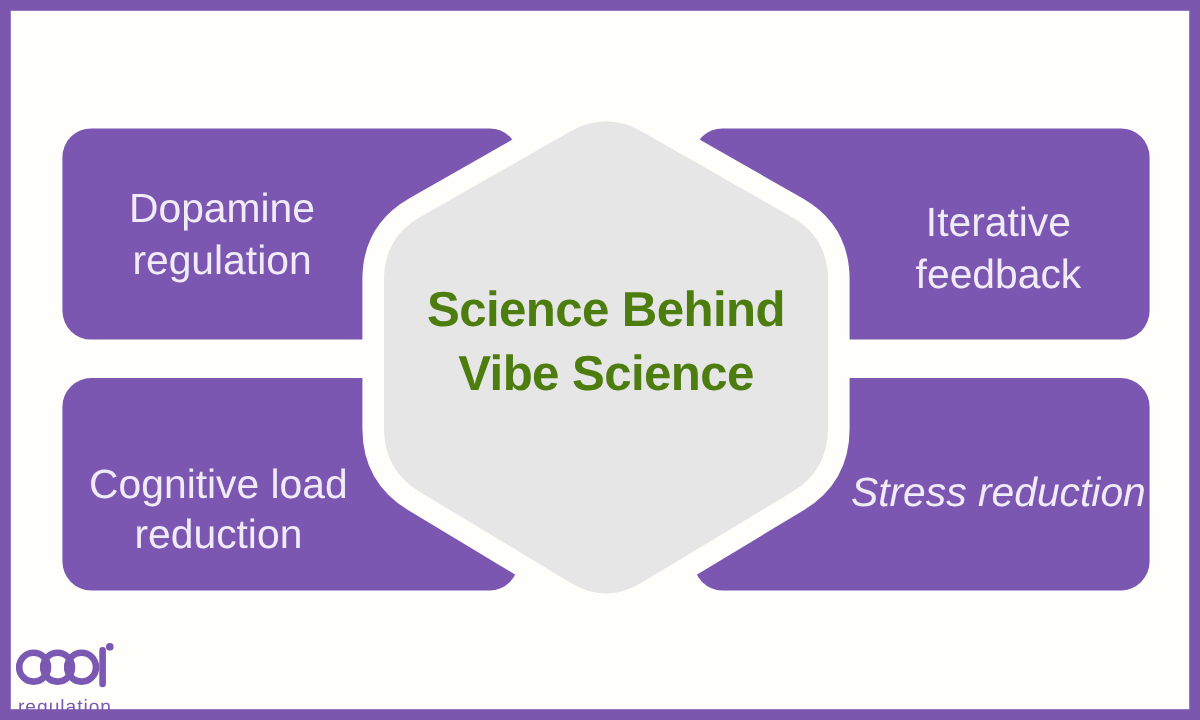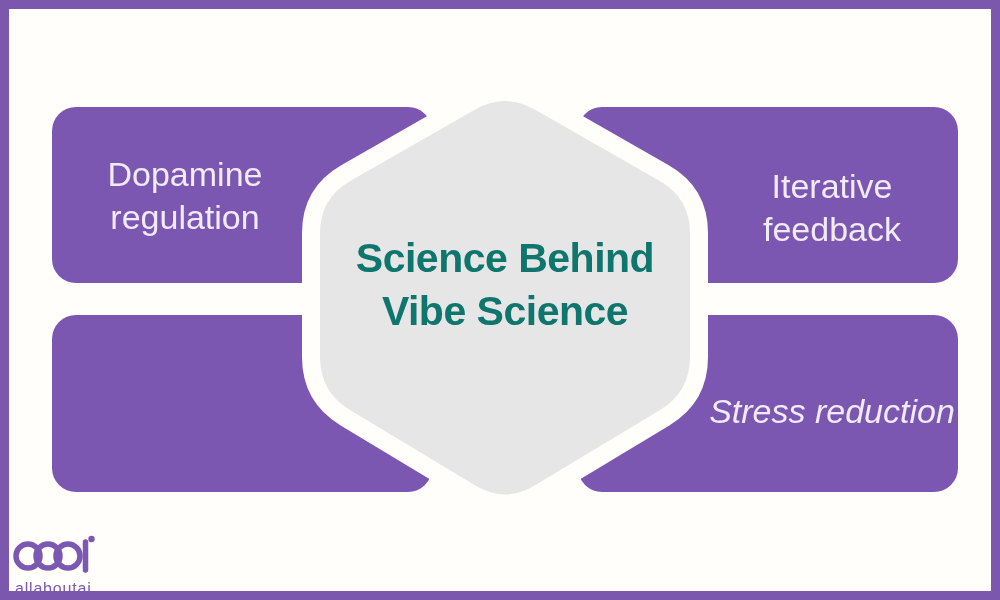--- a/index.html
+++ b/index.html
@@ -27,21 +27,21 @@
   }
   .label-tl { left:52px;  top:107px; width:266px; height:177px; }
   .label-tr { left:704px; top:107px; width:256px; height:177px;margin-top:12px; }
   .label-bl { left:47px;  top:344px; width:270px; height:162px; }
   .label-br { left:704px; top:330px; width:256px; height:162px;font-style:italic; }
 
   .center-title {
     position:absolute; z-index:2;
     left:315px; top:232px; width:380px;
     text-align:center;
-    color:#0f766e;
+    color:#4d7c0f;
     font-weight:bold;
     font-size:41px; line-height:53px;
     letter-spacing:-0.5px;
   }
 
   .logo { position:absolute; left:13px; top:533px; z-index:3; width:110px; }
   .logo-word {
     margin-top:-3px;
     margin-left:2px;
     color:#7B58B2;
@@ -72,34 +72,35 @@
              Q 311 397 311 357
              L 311 233
              Q 311 193 345.7 173.1
              L 470.3 101.9
              Q 505 82 539.7 101.9
              Z" fill="#E7E6E7" stroke="#FFFEFB" stroke-width="18" stroke-linejoin="round"></path>
   </svg>
 
   <div class="card-label label-tl">Dopamine regulation</div>
   <div class="card-label label-tr">Iterative feedback</div>
+  <div class="card-label label-bl">Cognitive load reduction</div>
   <div class="card-label label-br">Stress reduction</div>
 
   <div class="center-title">
     <div>Science Behind</div>
     <div>Vibe Science</div>
   </div>
 
   <div class="logo">
     <svg width="100" height="46" viewBox="0 0 100 46">
       <g fill="none" stroke="#7B58B2" stroke-width="5.5" stroke-linecap="round">
         <circle cx="15" cy="23" r="12"></circle>
         <circle cx="35" cy="23" r="12"></circle>
         <circle cx="55" cy="23" r="12"></circle>
         <line x1="72.5" y1="9" x2="72.5" y2="37"></line>
       </g>
       <circle cx="78.5" cy="6" r="3.2" fill="#7B58B2"></circle>
     </svg>
-    <div class="logo-word">allaboutai</div>
+    <div class="logo-word">regulation</div>
   </div>
 
   <div class="outer-border"></div>
 </div>
 
 </body></html>

